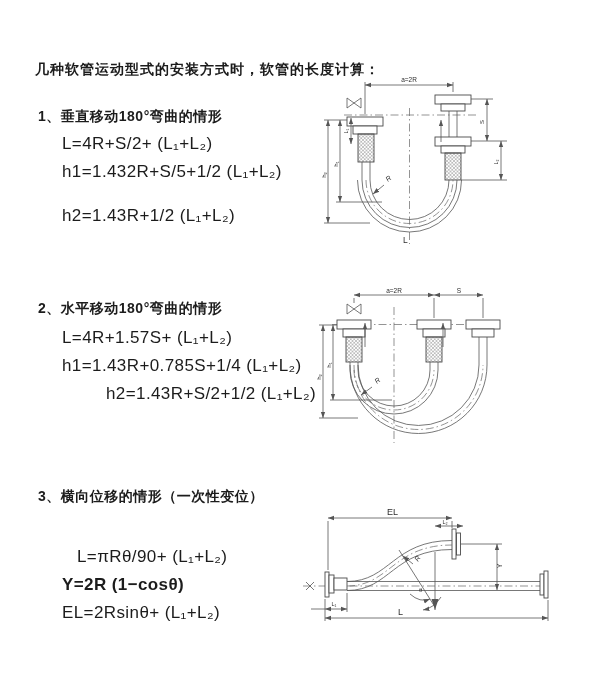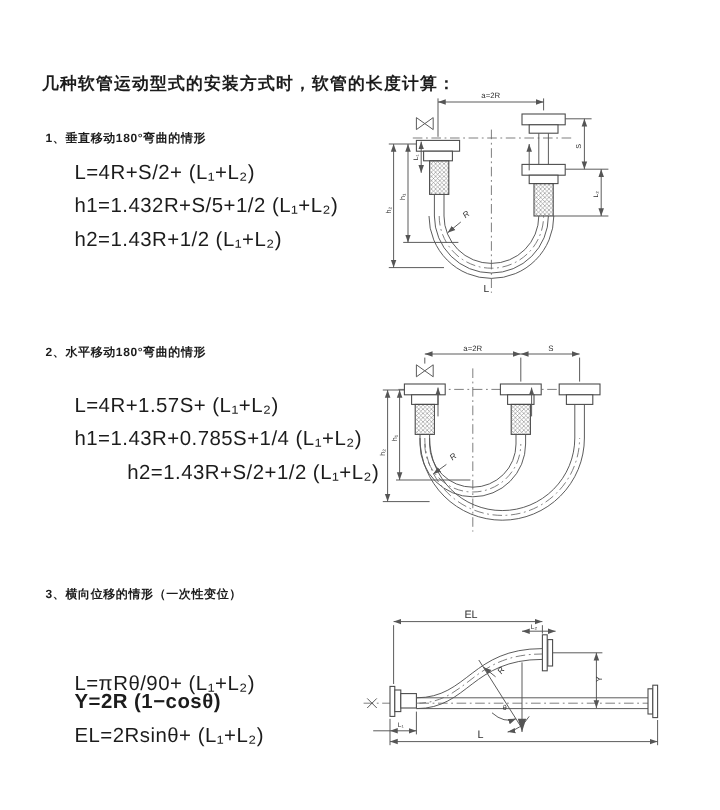--- a/index.html
+++ b/index.html
@@ -2,47 +2,47 @@
 <html><head>
 <meta charset="utf-8">
 <style>
   html,body{margin:0;padding:0;}
   body{
     width:600px;height:675px;background:#ffffff;position:relative;
     font-family:"Liberation Sans","DejaVu Sans",sans-serif;color:#1c1c1c;overflow:hidden;
   }
   .abs{position:absolute;}
   .title{left:35px;top:24px;font-size:14px;font-weight:bold;letter-spacing:1px;margin-top:37px;}
-  .heading{font-size:10px;font-weight:bold;letter-spacing:0.5px;}
+  .heading{font-size:14px;font-weight:bold;letter-spacing:0.5px;}
   .formula{font-size:17px;letter-spacing:0.4px;}
   svg{position:absolute;overflow:visible;}
   svg text{font-family:"Liberation Sans","DejaVu Sans",sans-serif;fill:#2e2e2e;stroke:none;}
   .ln{stroke:#555;stroke-width:0.8;fill:none;}
   .cl{stroke:#666;stroke-width:0.7;fill:none;stroke-dasharray:8 3 1.5 3;}
   .fl{stroke:#4a4a4a;stroke-width:0.9;fill:#ffffff;}
   .braid{stroke:#4a4a4a;stroke-width:0.9;fill:url(#braidpat);}
   .rlabel{font-style:italic;}
 </style>
 </head>
 <body>
 
 <div class="abs title">几种软管运动型式的安装方式时，软管的长度计算：</div>
 
 <div class="abs heading" style="left:38px;top:108px;">1、垂直移动180°弯曲的情形</div>
 <div class="abs formula" style="left:62px;top:134px;">L=4R+S/2+ (L₁+L₂)</div>
 <div class="abs formula" style="left:62px;top:162px;">h1=1.432R+S/5+1/2 (L₁+L₂)</div>
-<div class="abs formula" style="left:62px;top:190px;">h2=1.43R+1/2 (L₁+L₂)</div>
+<div class="abs formula" style="left:62px;top:206px;">h2=1.43R+1/2 (L₁+L₂)</div>
 
-<div class="abs heading" style="left:38px;top:287px;">2、水平移动180°弯曲的情形</div>
+<div class="abs heading" style="left:38px;top:300px;">2、水平移动180°弯曲的情形</div>
 <div class="abs formula" style="left:62px;top:328px;">L=4R+1.57S+ (L₁+L₂)</div>
 <div class="abs formula" style="left:62px;top:356px;">h1=1.43R+0.785S+1/4 (L₁+L₂)</div>
 <div class="abs formula" style="left:62px;top:384px;padding-left:44px;">h2=1.43R+S/2+1/2 (L₁+L₂)</div>
 
 <div class="abs heading" style="left:38px;top:488px;">3、横向位移的情形（一次性变位）</div>
-<div class="abs formula" style="left:62px;top:547px;margin-top:13px;">L=πRθ/90+ (L₁+L₂)</div>
+<div class="abs formula" style="left:77px;top:547px;">L=πRθ/90+ (L₁+L₂)</div>
 <div class="abs formula" style="left:62px;top:575px;font-weight:bold;">Y=2R (1−cosθ)</div>
 <div class="abs formula" style="left:62px;top:603px;">EL=2Rsinθ+ (L₁+L₂)</div>
 
 <svg style="left:300px;top:70px;" width="235" height="190" viewBox="0 0 235 190">
   <defs>
     <marker id="arr" viewBox="0 0 10 10" refX="9" refY="5" markerWidth="9" markerHeight="9" orient="auto-start-reverse">
       <path d="M0,1.8 L9,5 L0,8.2 Z" fill="#555"></path>
     </marker>
     <pattern id="braidpat" width="3.5" height="3.5" patternUnits="userSpaceOnUse">
       <path d="M0,3.5 L3.5,0 M0,0 L3.5,3.5" stroke="#8a8a8a" stroke-width="0.5" fill="none"></path>

